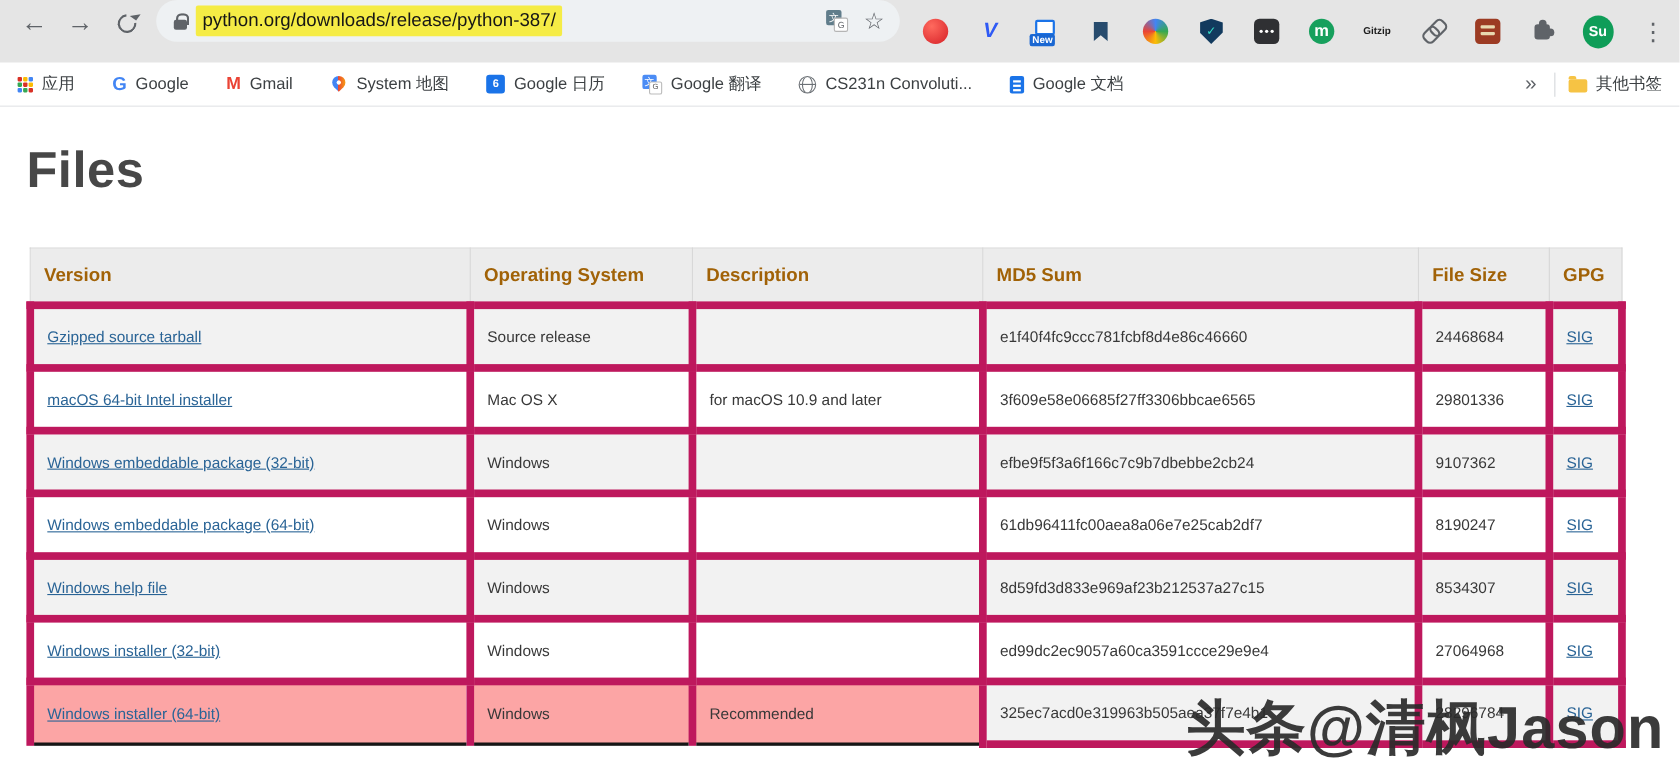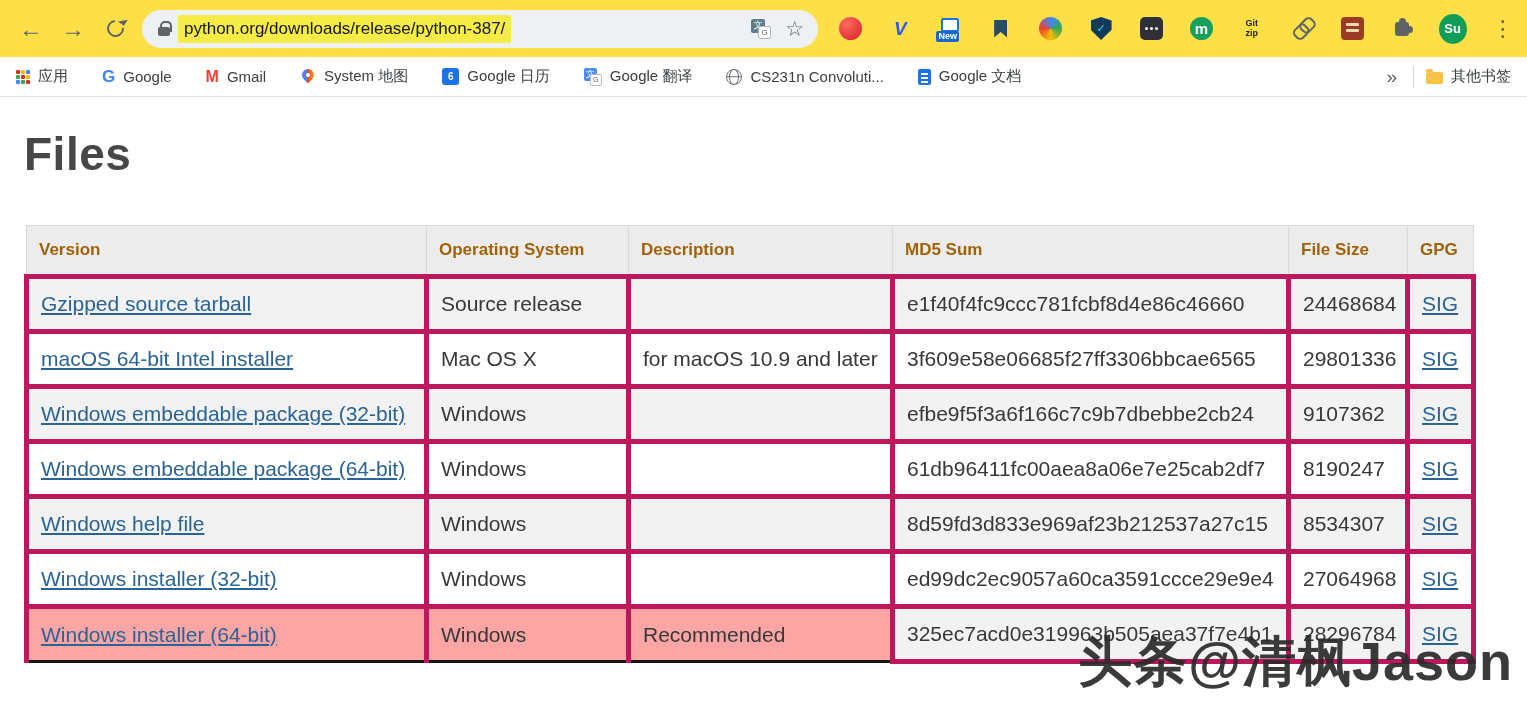--- a/index.html
+++ b/index.html
@@ -1,20 +1,20 @@
 <!DOCTYPE html>
 <html><head>
 <meta charset="utf-8">
 <style>
   *{margin:0;padding:0;box-sizing:border-box}
   html,body{width:1527px;height:701px;overflow:hidden}
   body{font-family:"Liberation Sans","DejaVu Sans",sans-serif;background:#fff;position:relative;color:#222}
 
   
-  .toolbar{height:57px;display:flex;align-items:center;padding:0 10px;background:#fde047}
+  .toolbar{height:57px;display:flex;padding:0 10px;background:#e5e5e5}
   .nav-btn{width:42px;height:42px;border-radius:50%;display:flex;align-items:center;justify-content:center;color:#5f6368;flex:none;cursor:pointer}
   .back-icon::before{content:"←";font-size:24px}
   .fwd-icon::before{content:"→";font-size:24px}
   .refresh-icon{width:17px;height:17px;border:2.5px solid #5f6368;border-radius:50%;border-top-color:transparent;position:relative;transform:rotate(40deg);display:block}
   .refresh-icon::after{content:"";position:absolute;top:-6px;right:-3px;border:5px solid transparent;border-left-color:#5f6368;transform:rotate(40deg)}
 
   .urlbar{width:676px;height:38px;background:#eef1f3;border-radius:19px;display:flex;align-items:center;margin-left:6px;flex:none}
   .lock-icon{width:12px;height:15px;position:relative;margin:0 8px 0 16px;flex:none}
   .lock-icon::before{content:"";position:absolute;top:0;left:2px;width:8px;height:9px;border:2px solid #5f6368;border-bottom:none;border-radius:5px 5px 0 0}
   .lock-icon::after{content:"";position:absolute;bottom:0;left:0;width:12px;height:9px;background:#5f6368;border-radius:2px}
@@ -32,21 +32,21 @@
   .ico-v{color:#2f5af5;font-weight:bold;font-size:19px;font-style:italic}
   .ico-card{width:18px;height:14px;background:#fff;border:2px solid #1a73e8;border-radius:2px;display:block;margin-bottom:8px}
   .ico-new-badge{position:absolute;bottom:1px;left:0;background:#1a67d2;color:#fff;font-size:9px;font-weight:bold;padding:1px 2px;border-radius:2px;line-height:1}
   .ico-flag{width:13px;height:18px;background:#274b6d;clip-path:polygon(0 0,100% 0,100% 100%,50% 70%,0 100%);display:block}
   .ico-ball{width:23px;height:23px;border-radius:50%;background:conic-gradient(#4285f4,#34a853,#fbbc05,#ea4335,#4285f4);display:block}
   .ico-shield{width:21px;height:23px;background:#123a5e;clip-path:polygon(50% 0,100% 15%,100% 55%,50% 100%,0 55%,0 15%);display:flex;align-items:center;justify-content:center;color:#35e0c8;font-size:11px;font-weight:bold}
   .ico-shield::before{content:"✓"}
   .ico-dots{width:23px;height:23px;border-radius:5px;background:#2f3033;position:relative;display:block}
   .ico-dots::before{content:"";position:absolute;top:10px;left:5px;width:3px;height:3px;border-radius:50%;background:#fff;box-shadow:5px 0 0 #fff,10px 0 0 #fff}
   .ico-m{width:23px;height:23px;border-radius:50%;background:#17a05d;color:#fff;font-size:15px;font-weight:bold;display:flex;align-items:center;justify-content:center}
-  .ico-gitzip{display:flex;flex-direction:column;align-items:center;font-size:9px;font-weight:bold;color:#1c1c1c;line-height:1.05}
+  .ico-gitzip{display:flex;flex-direction:row;align-items:center;font-size:9px;font-weight:bold;color:#1c1c1c;line-height:1.05}
   .ico-link{position:relative;width:21px;height:21px;transform:rotate(-45deg);display:block}
   .ico-link::before{content:"";position:absolute;left:0;top:6px;width:12px;height:9px;border:2px solid #5f6368;border-radius:5px}
   .ico-link::after{content:"";position:absolute;left:9px;top:6px;width:12px;height:9px;border:2px solid #5f6368;border-radius:5px}
   .ico-redsq{width:23px;height:23px;border-radius:4px;background:#9c3b23;position:relative;display:block}
   .ico-redsq::before{content:"";position:absolute;top:6px;left:5px;width:13px;height:3px;background:#e8d9b0;border-radius:1px;box-shadow:0 6px 0 #e8d9b0}
   .ico-puzzle{position:relative;width:14px;height:14px;background:#5f6368;border-radius:3px;display:block}
   .ico-puzzle::before{content:"";position:absolute;top:-4px;left:4px;width:7px;height:7px;background:#5f6368;border-radius:50%}
   .ico-puzzle::after{content:"";position:absolute;right:-4px;top:4px;width:7px;height:7px;background:#5f6368;border-radius:50%}
   .avatar{width:30px;height:30px;border-radius:50%;background:#0f9d58;color:#fff;display:flex;align-items:center;justify-content:center;font-size:13px;font-weight:bold}
   .menu-icon::before{content:"⋮";font-size:22px;color:#5f6368}
@@ -74,21 +74,21 @@
   .bm-overflow{font-size:19px;color:#5f6368;cursor:pointer;padding:0 4px}
   .vdiv{width:1px;height:22px;background:#d5d8db;margin:0 12px}
   .bm-folder{width:17px;height:12px;background:#f6c344;border-radius:2px;position:relative;margin-top:3px;display:block}
   .bm-folder::before{content:"";position:absolute;top:-3px;left:0;width:7px;height:3px;background:#f6c344;border-radius:2px 2px 0 0}
 
   
   .content{padding-left:24px}
   .files-heading{margin-top:30px;font-size:46px;font-weight:bold;color:#474747;letter-spacing:.5px}
   table{margin-top:44px;border-collapse:collapse;width:1447px;table-layout:fixed}
   th{background:#ececec;font-size:17px;font-weight:bold;color:#a16207;text-align:left;padding:14px 12px;border:1px solid #d8d8d8;white-space:nowrap}
-  td{font-size:21px;color:#383838;padding:15px 12px;border:5px solid #be185d;line-height:20px;white-space:nowrap;overflow:hidden}
+  td{font-size:14px;color:#383838;padding:15px 12px;border:7px solid #be185d;line-height:20px;white-space:nowrap;overflow:hidden}
   tbody tr:nth-child(odd) td{background:#f2f2f2}
   tbody tr.hl td{background:#f2f2f2}
   tbody tr.hl td.ycell{background:#fca5a5;border-bottom:3px solid #161616}
   a.tbl-link{color:#2a6496;text-decoration:underline;cursor:pointer}
 
   .watermark{position:absolute;right:14px;bottom:2px;font-size:54px;font-weight:bold;color:rgba(42,42,42,.92);z-index:50;white-space:nowrap;letter-spacing:1px}
 </style>
 </head>
 <body>
 

